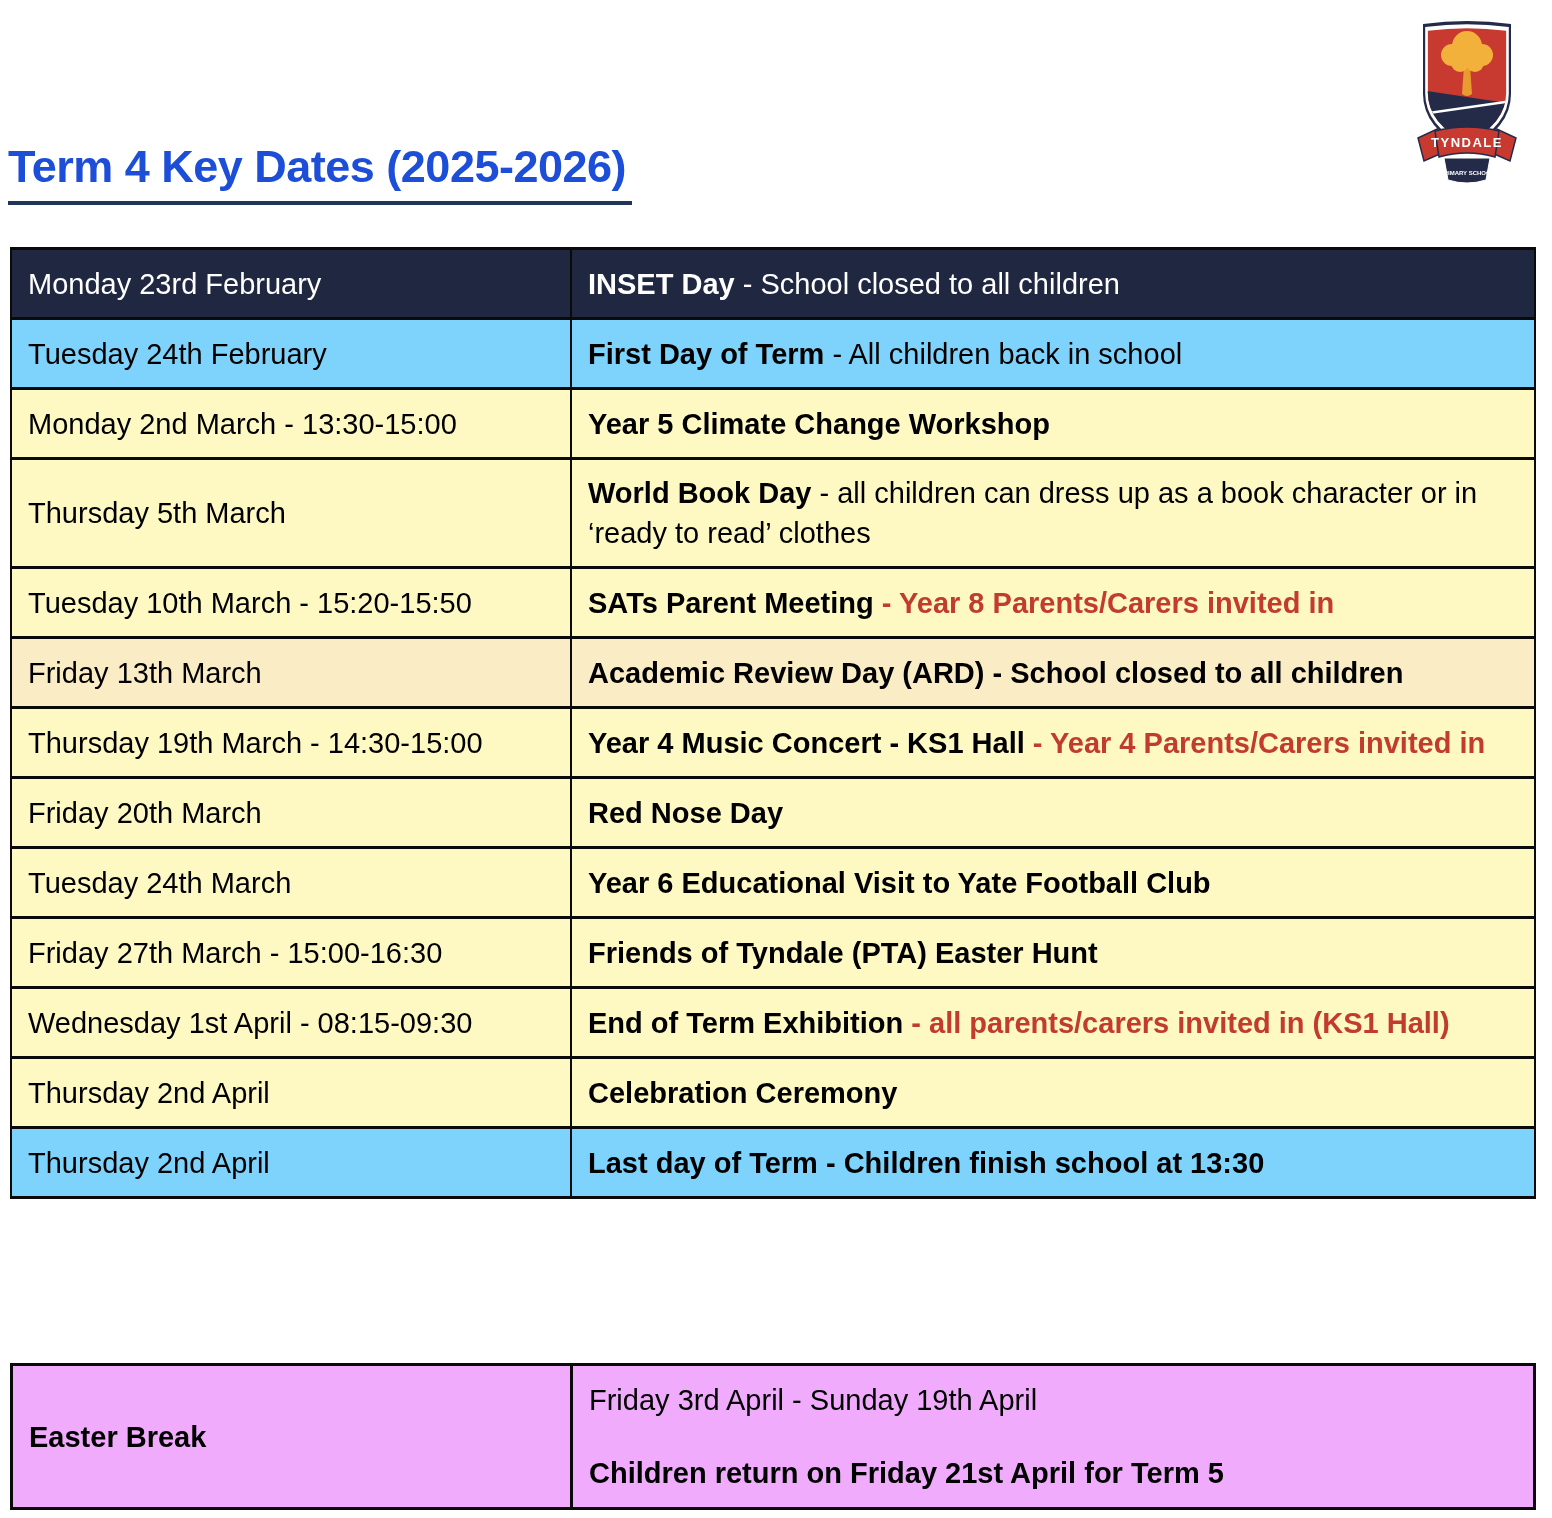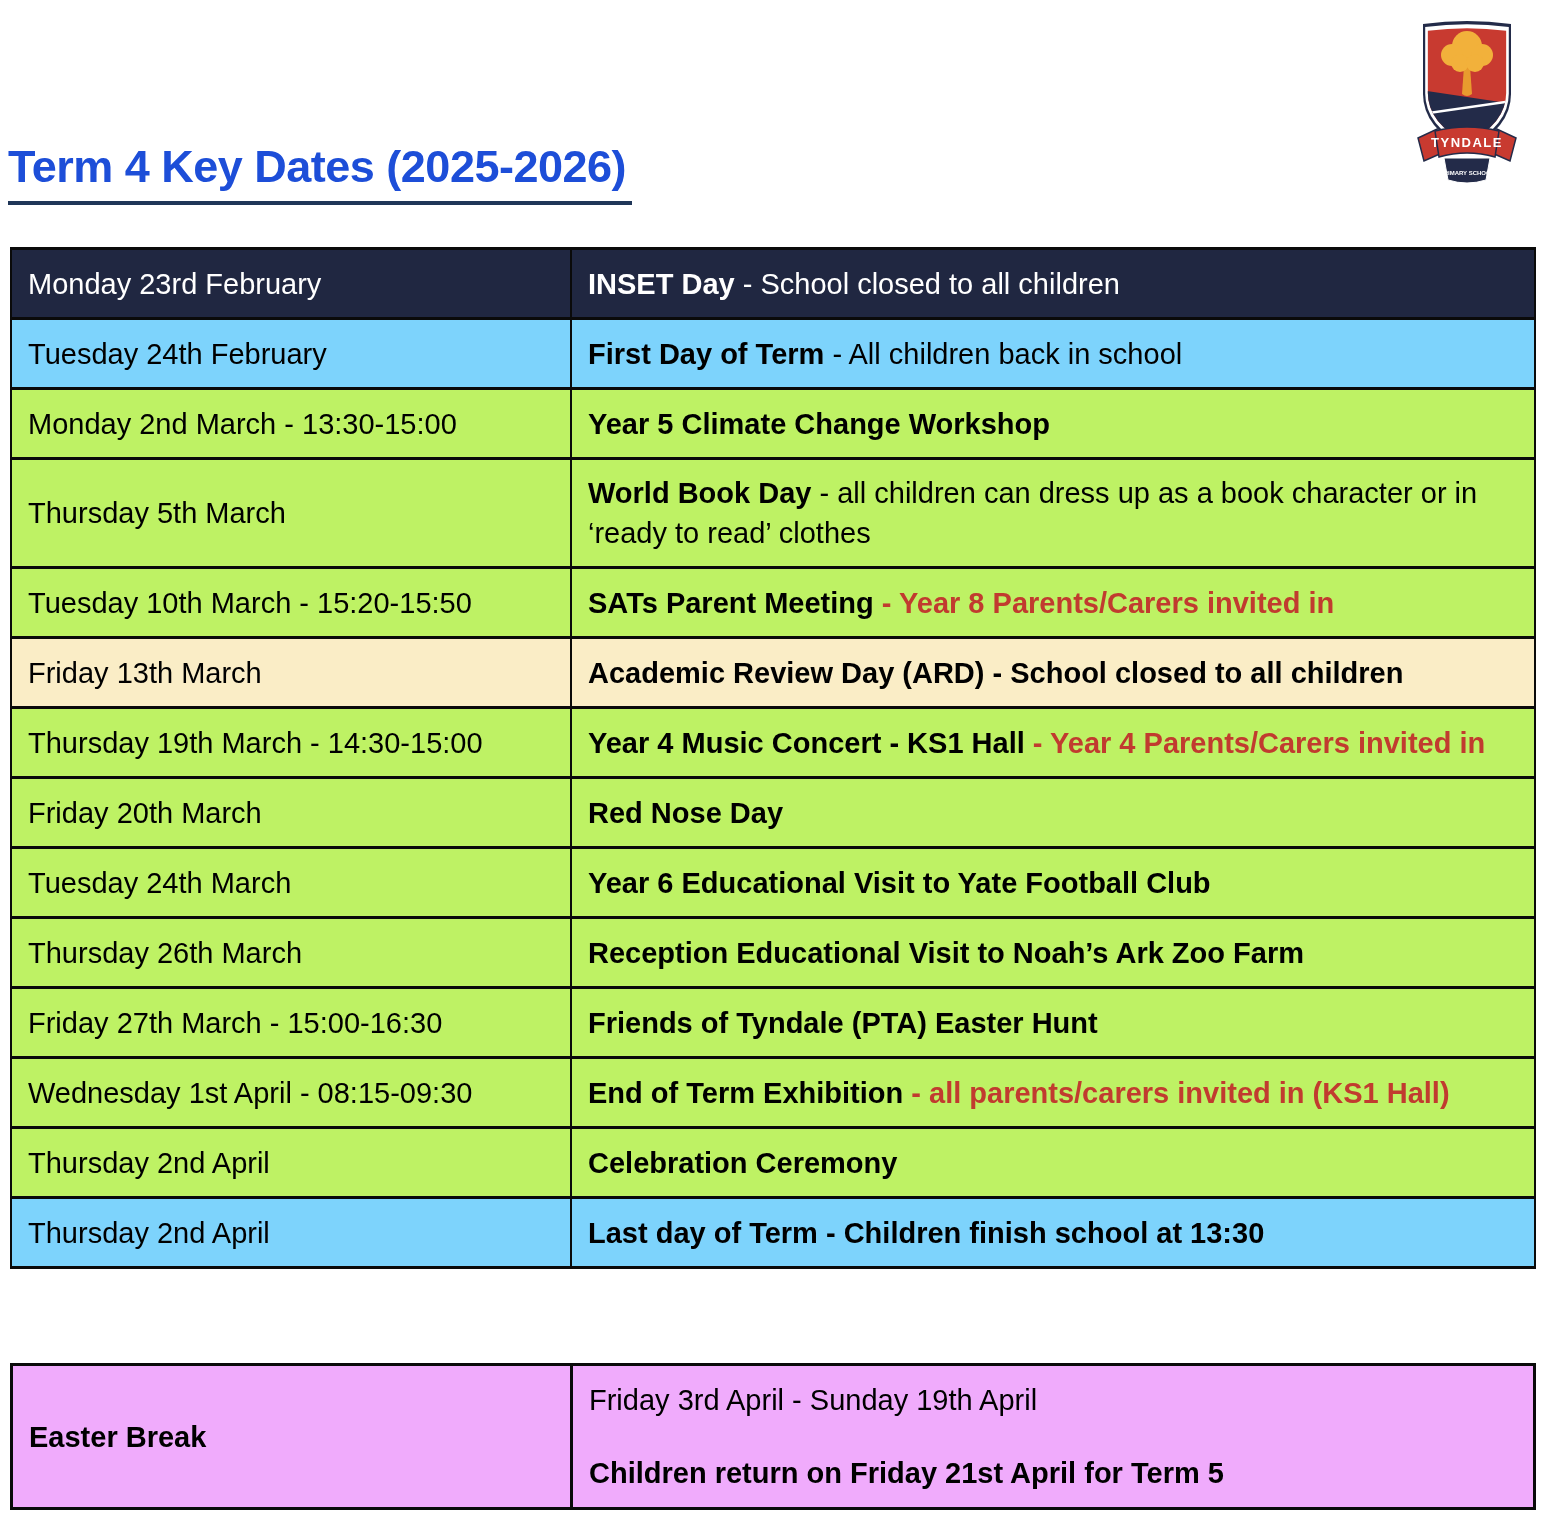--- a/index.html
+++ b/index.html
@@ -60,21 +60,21 @@
     font-size: 29px;
     line-height: 40px;
     padding: 13px 16px;
     vertical-align: middle;
     word-wrap: break-word;
   }
   table.key-dates tr { height: 70px; }
   .row-navy td   { background: #202741; color: #ffffff; }
   .row-orange td { background: #7dd3fc; color: #000; }
   .row-cream td  { background: #FAEDC6; color: #000; }
-  .row-white td  { background: #bef264; color: #000; }
+  .row-white td  { background: #fef9c3; color: #000; }
   .seg-bold { font-weight: 700; }
   .seg-red  { font-weight: 700; color: #C13B2F; }
 
   
   table.easter {
     position: absolute;
     top: 1363px;
     left: 10px;
     width: 1526px;
     height: 145px;
@@ -173,24 +173,20 @@
       <td><span>Thursday 19th March - 14:30-15:00</span></td>
       <td><span class="seg-bold">Year 4 Music Concert - KS1 Hall</span><span></span><span class="seg-red"> - Year 4 Parents/Carers invited in</span></td>
     </tr>
         <tr class="row-white">
       <td><span>Friday 20th March</span></td>
       <td><span class="seg-bold">Red Nose Day</span><span></span><span class="seg-red"></span></td>
     </tr>
         <tr class="row-white">
       <td><span>Tuesday 24th March</span></td>
       <td><span class="seg-bold">Year 6 Educational Visit to Yate Football Club</span><span></span><span class="seg-red"></span></td>
-    </tr>
-        <tr class="row-white">
-      <td><span>Thursday 26th March</span></td>
-      <td><span class="seg-bold">Reception Educational Visit to Noah’s Ark Zoo Farm</span><span></span><span class="seg-red"></span></td>
     </tr>
         <tr class="row-white">
       <td><span>Friday 27th March - 15:00-16:30</span></td>
       <td><span class="seg-bold">Friends of Tyndale (PTA) Easter Hunt</span><span></span><span class="seg-red"></span></td>
     </tr>
         <tr class="row-white">
       <td><span>Wednesday 1st April - 08:15-09:30</span></td>
       <td><span class="seg-bold">End of Term Exhibition</span><span></span><span class="seg-red"> - all parents/carers invited in (KS1 Hall)</span></td>
     </tr>
         <tr class="row-white">

